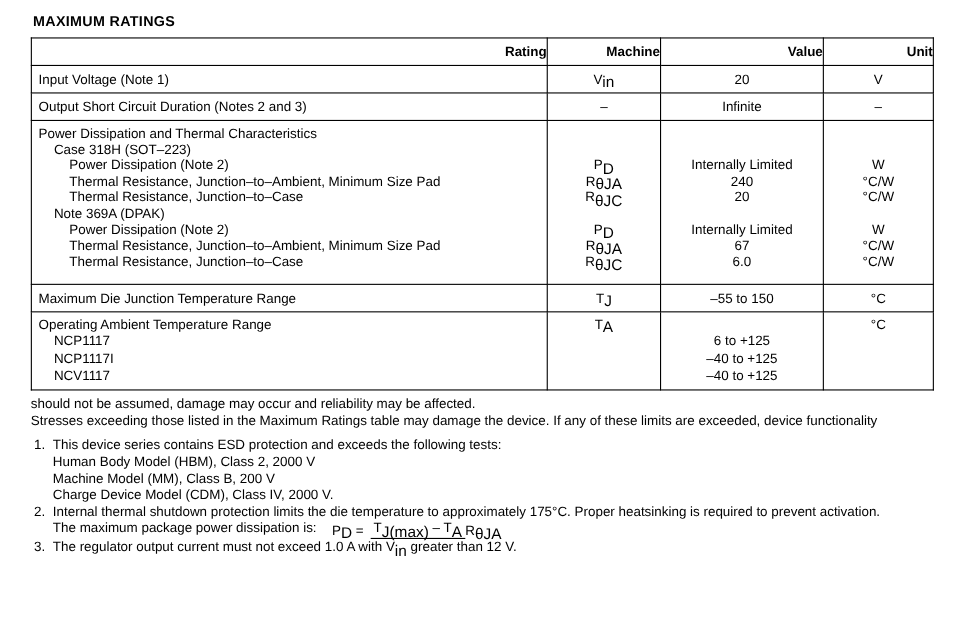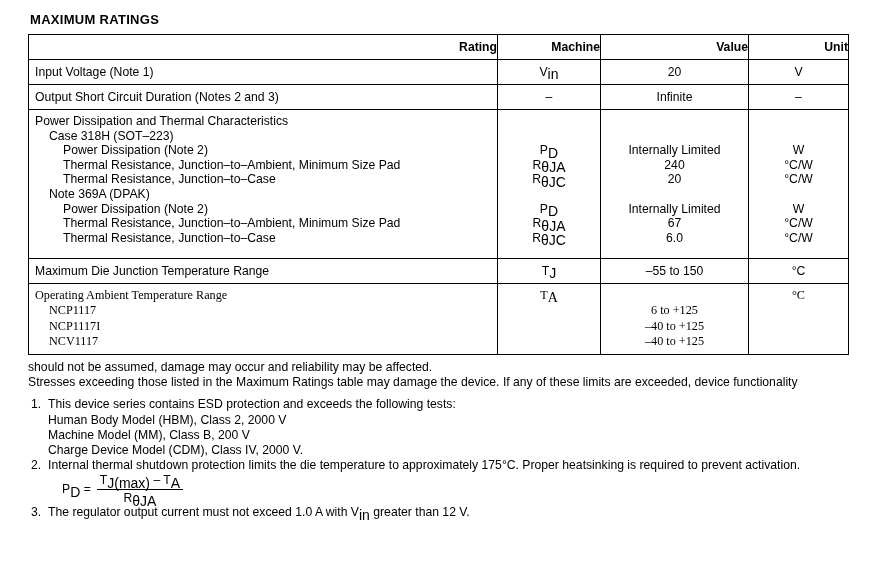--- a/index.html
+++ b/index.html
@@ -9,33 +9,33 @@
   .title{font-size:13px;font-weight:bold;letter-spacing:.3px;margin:0 0 7px 2px;}
   table.ratings{border-collapse:collapse;table-layout:fixed;width:820px;font-size:12.2px;}
   .ratings th,.ratings td{border:1.5px solid #000;padding:0;vertical-align:middle;}
   .ratings th{height:24px;font-size:12.2px;font-weight:bold;text-align:right;}
   .ratings td{height:24px;}
   td.rating{text-align:left;padding-left:6px;margin-left:41px;}
   td.ctr{text-align:center;}
   tr.tall td{height:144px;vertical-align:top;padding-top:4px;}
   tr.med td{height:66px;vertical-align:top;padding-top:4px;}
   .line{height:14.6px;line-height:14.6px;white-space:nowrap;}
-  tr.med .line{height:15.3px;line-height:15.3px;font-family:Liberation Serif, serif;}
+  tr.med .line{height:15.3px;line-height:15.3px;}
   .ind1{padding-left:14px;}
   .ind2{padding-left:28px;}
   sub{font-size:14px;line-height:0;margin-top:27px;}
   .footer{margin-top:5px;font-size:12.2px;width:848px;}
   .fline{line-height:15.2px;white-space:nowrap;}
   .stresses{margin-bottom:7px;}
   .note{display:flex;margin-left:3px;}
   .num{flex:0 0 17px;width:17px;line-height:15.2px;}
   .formula-row{display:flex;align-items:flex-start;}
   .formula{display:flex;align-items:center;margin-left:14px;}
   .lhs{white-space:nowrap;}
-  .frac{display:inline-flex;flex-direction:column;align-items:center;margin-left:6px;}
+  .frac{display:inline-flex;flex-direction:row;align-items:center;margin-left:6px;}
   .fnum{border-bottom:1.3px solid #000;padding:0 3px 2px;white-space:nowrap;line-height:14px;}
   .fden{padding-top:1px;white-space:nowrap;line-height:14px;}
 </style>
 </head>
 <body>
 
 <div class="page">
 
   <div class="title">MAXIMUM RATINGS</div>
 
@@ -164,20 +164,21 @@
         <div class="fline">Machine Model (MM), Class B, 200 V</div>
         <div class="fline">Charge Device Model (CDM), Class IV, 2000 V.</div>
       </div>
     </div>
 
     <div class="note">
       <div class="num">2.</div>
       <div class="body">
         <div class="fline">Internal thermal shutdown protection limits the die temperature to approximately 175°C. Proper heatsinking is required to prevent activation.</div>
         <div class="formula-row">
+          <div class="fline">The maximum package power dissipation is:</div>
           <div class="formula">
             <span class="lhs"><span>P</span><sub>D</sub> <span>=</span></span>
             <span class="frac">
               <span class="fnum"><span>T</span><sub>J(max)</sub> <span>–</span> <span>T</span><sub>A</sub></span>
               <span class="fden"><span>R</span><sub>θJA</sub></span>
             </span>
           </div>
         </div>
       </div>
     </div>

